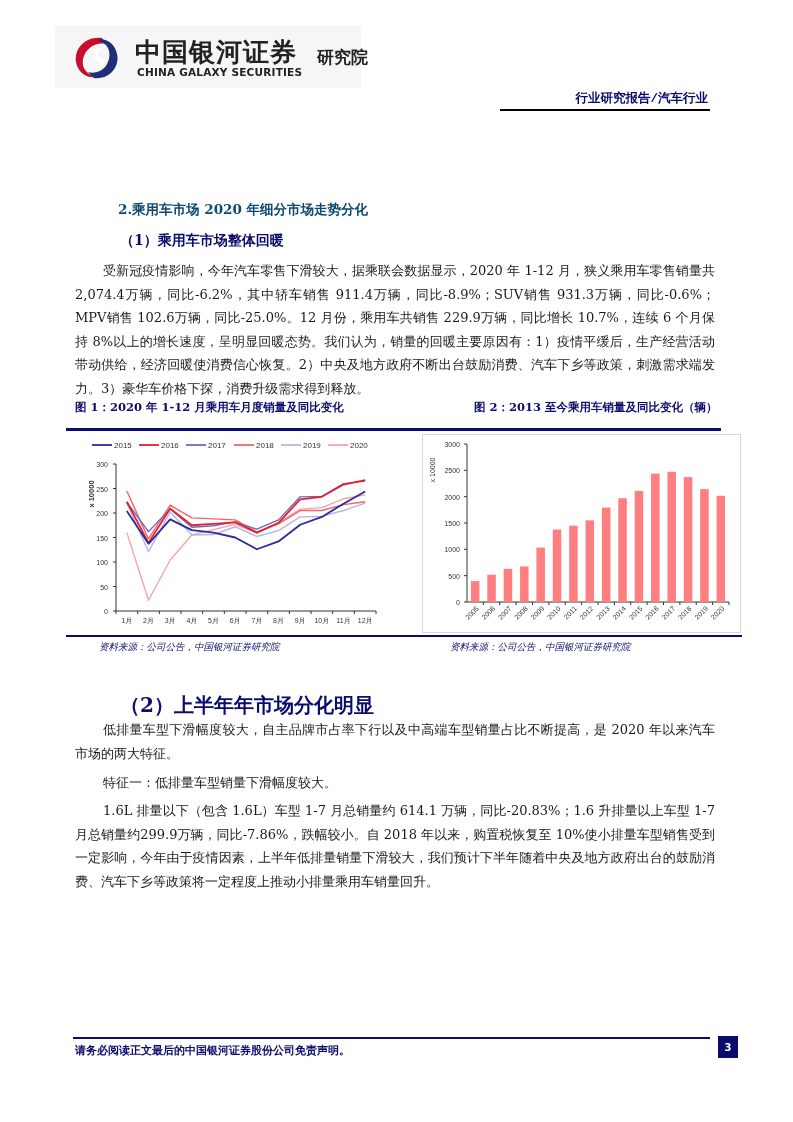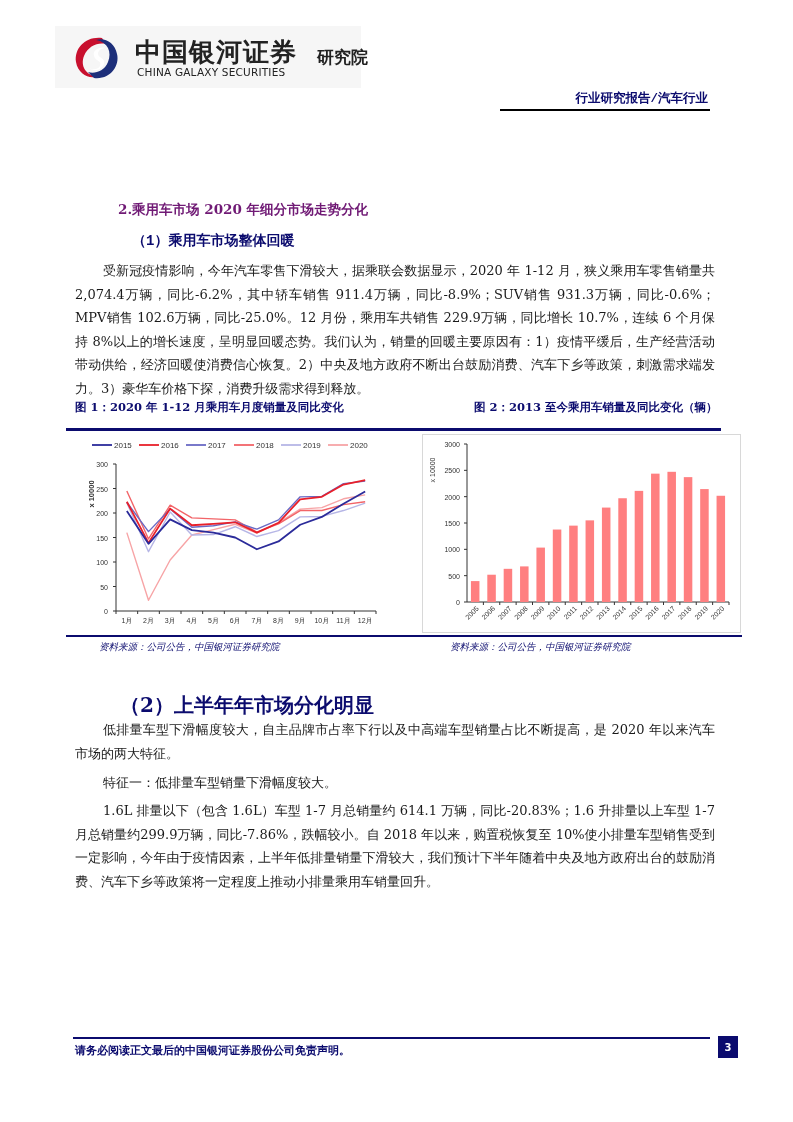--- a/index.html
+++ b/index.html
@@ -5,31 +5,31 @@
   html, body { margin: 0; padding: 0; background: #ffffff; }
   body { width: 793px; height: 1122px; position: relative; overflow: hidden;
          font-family: "DejaVu Serif", "Liberation Serif", serif; color: #1a1a1a; }
   .abs { position: absolute; }
 
   
   .logo-box { left: 55px; top: 26px; width: 306px; height: 62px; background: #f6f6f6; }
   .logo-mark { left: 72px; top: 34px; width: 50px; height: 48px; }
   .logo-cn { left: 135px; top: 35px; font-family: "DejaVu Sans", sans-serif; font-weight: bold;
              font-size: 26px; letter-spacing: 1px; color: #222; }
-  .logo-en { left: 137px; top: 66px; font-family: "DejaVu Sans", sans-serif; font-weight: normal;
+  .logo-en { left: 137px; top: 66px; font-family: "DejaVu Sans", sans-serif; font-weight: bold;
              font-size: 10.5px; color: #222; letter-spacing: 0.2px; }
   .logo-inst { left: 285px; top: 46px; font-family: "DejaVu Sans", sans-serif; font-weight: bold;
                font-size: 17px; color: #222; margin-left: 32px; }
   .header-cat { right: 85px; top: 90px; font-family: Liberation Mono, monospace; font-weight: bold;
                 font-size: 12.5px; color: #0b0b6e; }
   .header-rule { left: 500px; top: 109px; width: 210px; height: 2px; background: #000; }
 
   
-  .h2 { left: 118px; top: 201px; font-weight: bold; font-size: 13.5px; color: #701a75; }
-  .h3 { left: 132px; top: 232px; font-weight: bold; font-size: 14px; color: #0b0b6e; font-family: Liberation Mono, monospace; }
+  .h2 { left: 118px; top: 201px; font-weight: bold; font-size: 13.5px; color: #0c4a6e; }
+  .h3 { left: 120px; top: 232px; font-weight: bold; font-size: 14px; color: #0b0b6e; }
   .h3b { left: 120px; top: 692px; font-weight: bold; font-size: 20px; color: #0b0b6e; }
   .para { left: 75px; width: 640px; font-size: 13px; line-height: 23.5px; text-align: justify;
           text-indent: 28px; color: #1a1a1a; }
   .p1 { top: 259px; }
   .p2 { top: 718px; }
   .p3 { top: 771px; }
   .p4 { top: 799px; }
 
   
   .fig-title { top: 400px; font-weight: bold; font-size: 11.5px; color: #0b0b6e; }

